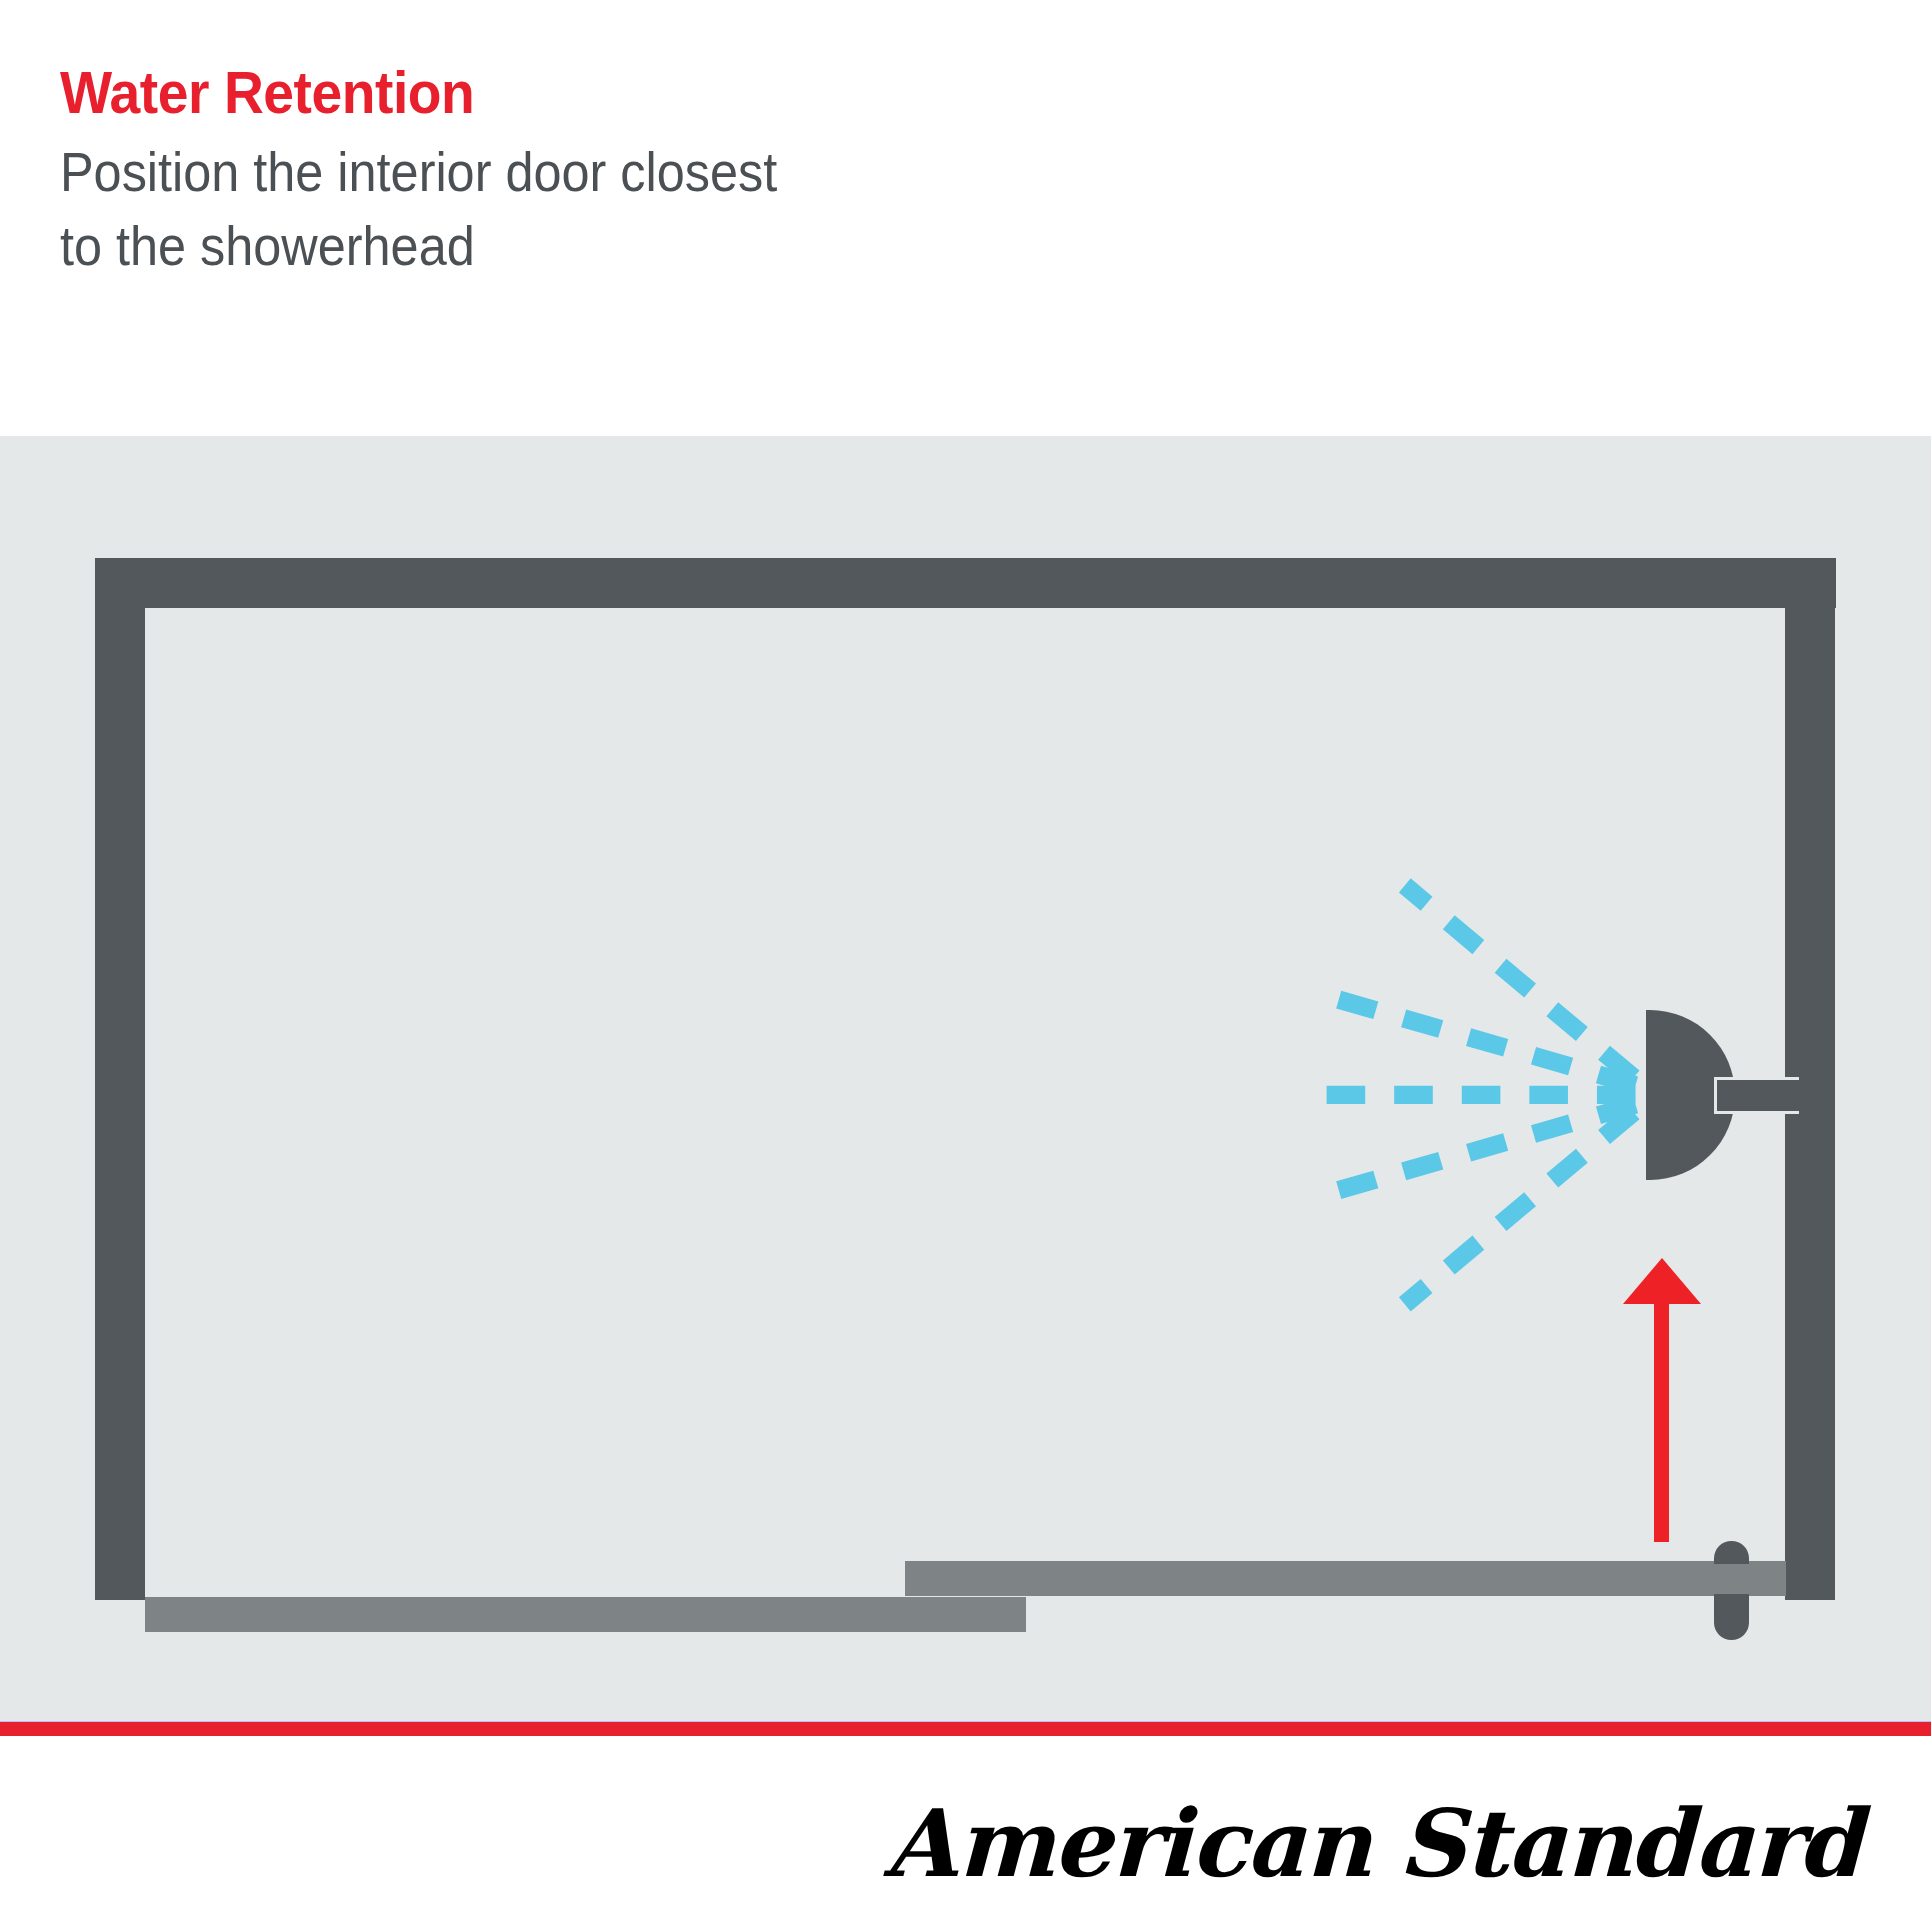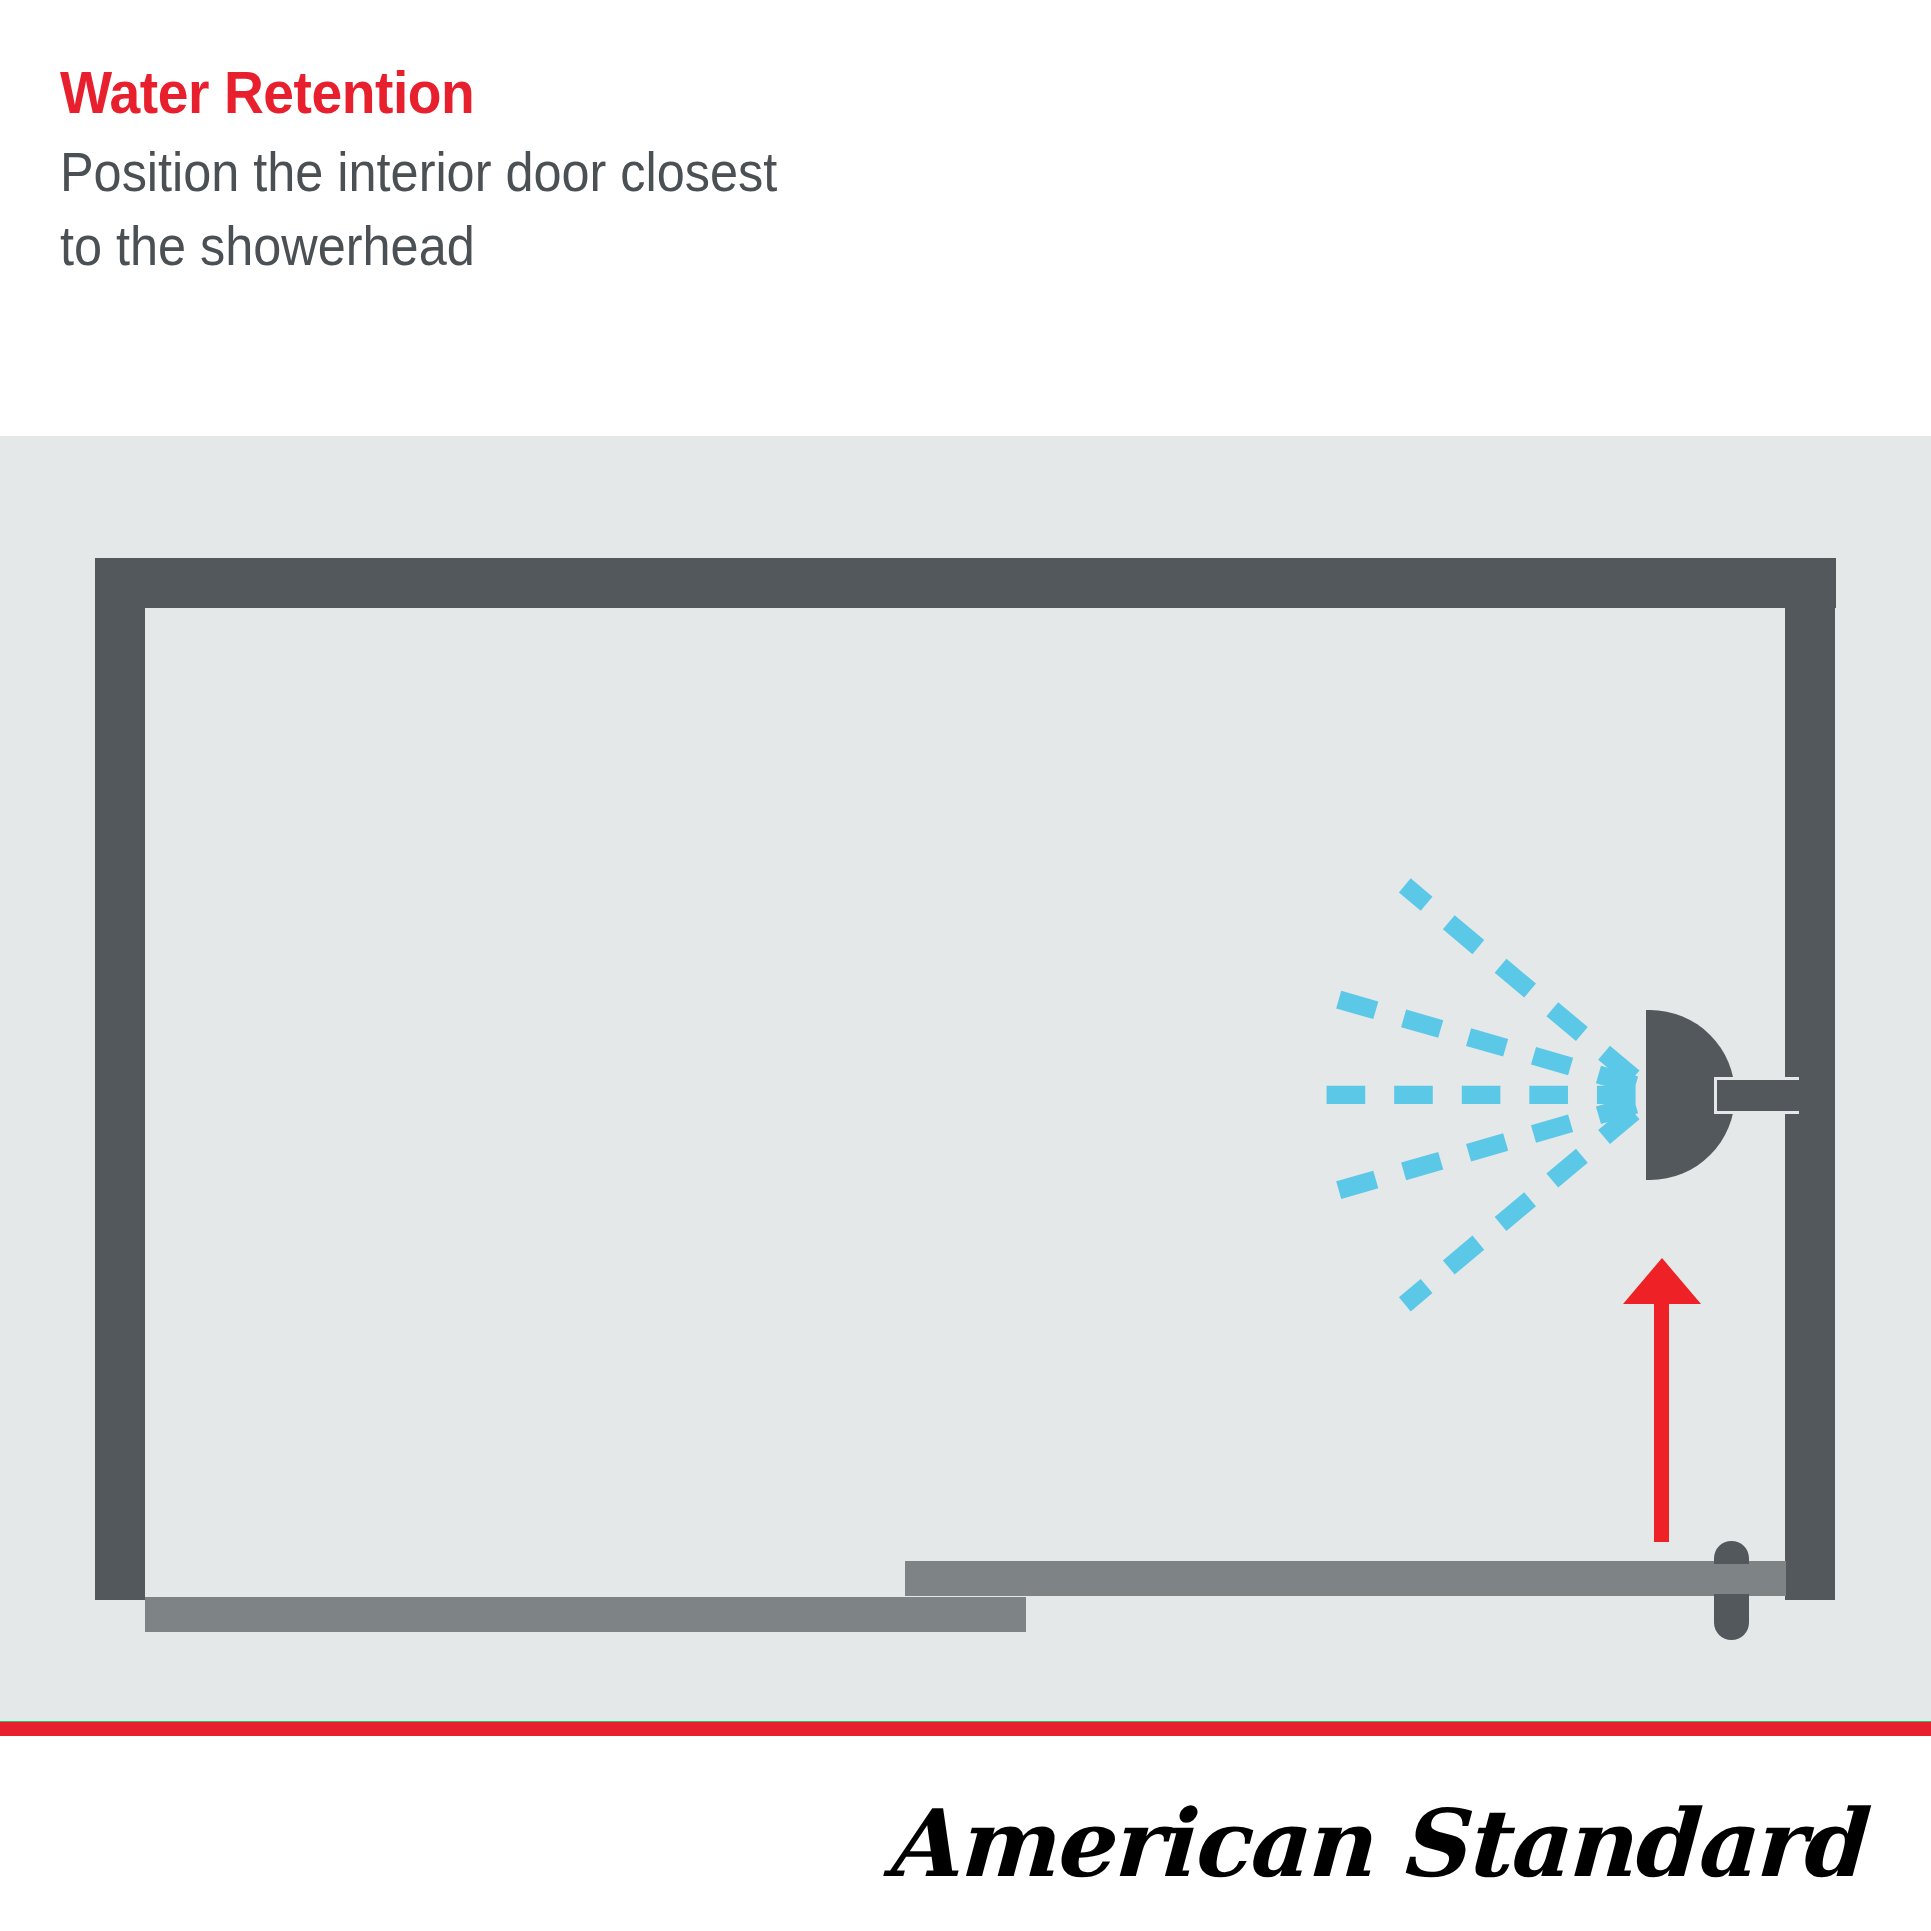--- a/index.html
+++ b/index.html
@@ -2,21 +2,21 @@
 <html><head>
 <meta charset="utf-8">
 <style>
   * { margin:0; padding:0; box-sizing:border-box; }
   html, body {
     width:1931px; height:1931px;
     background:#ffffff;
     font-family:"Liberation Sans", sans-serif;
     overflow:hidden;
   }
-  #page { position:relative; width:1931px; height:1892px; background:#22c55e; }
+  #page { position:relative; width:1931px; height:1892px; background:#c4b5fd; }
 
   
   .header { position:absolute; left:0; top:0; width:1931px; height:436px; background:#ffffff; }
   .title {
     position:absolute; left:60px; top:58px;
     font-size:60px; font-weight:bold;
     letter-spacing:-0.5px;
     color:#e8202e;
     font-family:"Liberation Sans", sans-serif;
     transform:scaleX(0.92); transform-origin:left top;

